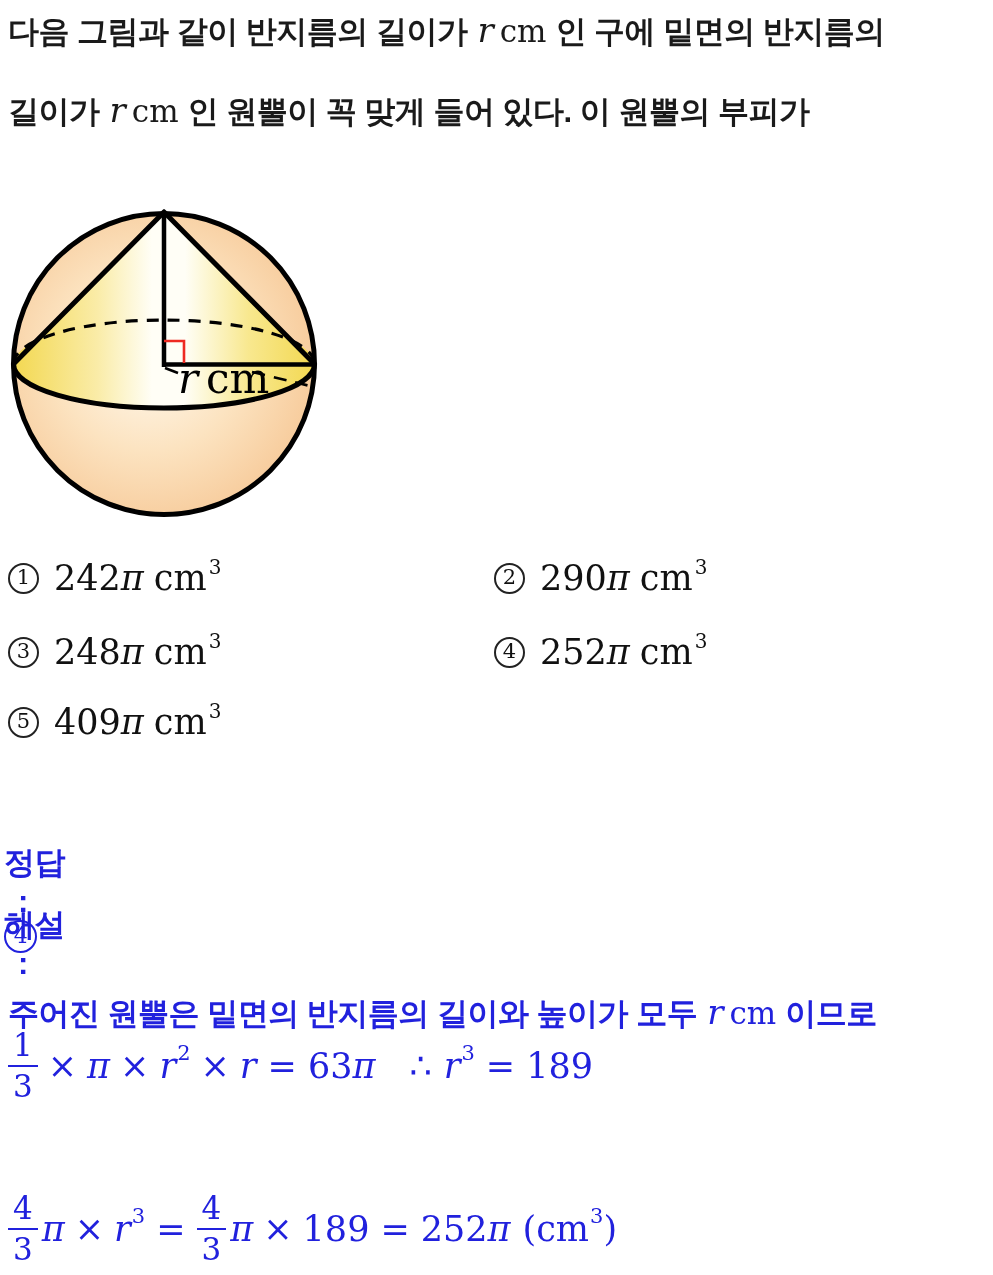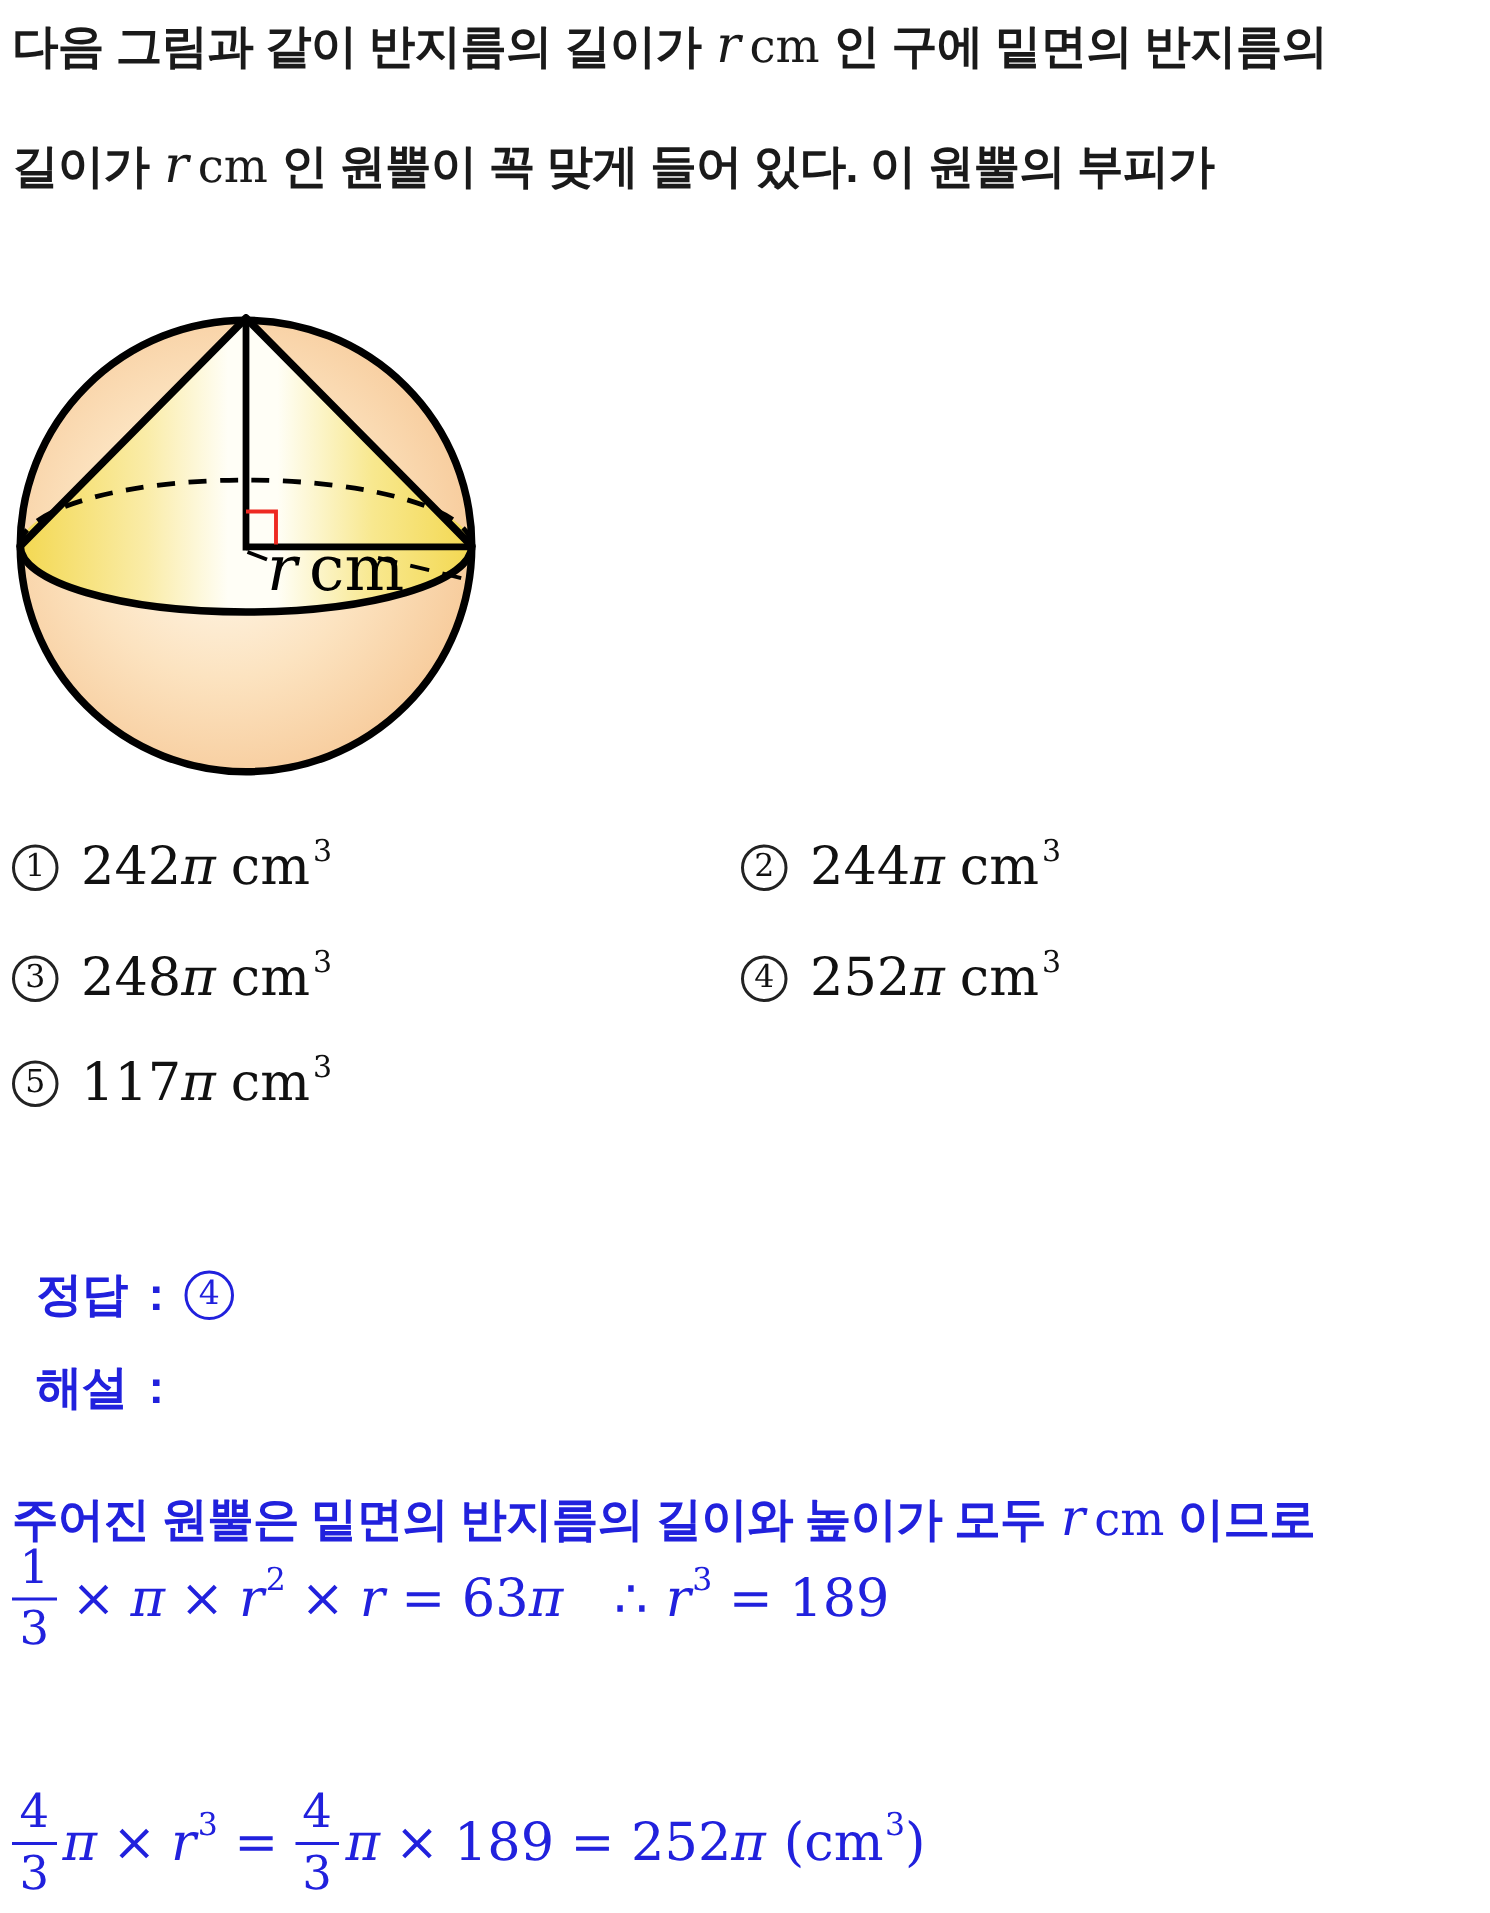--- a/index.html
+++ b/index.html
@@ -22,22 +22,22 @@
   
   .opt{position:absolute;display:flex;align-items:center;height:44px;
        font-family:"DejaVu Serif", serif;font-size:35px;color:#111;}
   .circ{width:31px;height:31px;border:2px solid #222;border-radius:50%;display:inline-flex;
         align-items:center;justify-content:center;font-size:21px;box-sizing:border-box;
         font-family:"DejaVu Serif", serif;margin-right:15px;flex:0 0 auto;padding-bottom:2px;}
   .it{font-style:italic;}
   .ou{margin-left:10px;}
   .osup{font-size:20px;position:relative;top:-0.55em;margin-left:2px;}
   
-  .hdr{position:absolute;left:24px;display:flex;align-items:center;font-weight:700;font-size:31px;
-       letter-spacing:-0.5px;color:#2121dd;}
+  .hdr{position:absolute;left:4px;display:flex;font-weight:700;font-size:31px;
+       letter-spacing:-0.5px;color:#2121dd;flex-direction:column;}
   .hdr .colon{margin:0 14px;}
   .circ-blue{width:33px;height:33px;border:2px solid #2121dd;border-radius:50%;display:inline-flex;
         align-items:center;justify-content:center;font-size:22px;box-sizing:border-box;
         font-family:"DejaVu Serif", serif;font-weight:400;color:#2121dd;padding-bottom:2px;}
   
   .formula{position:absolute;left:8px;display:flex;align-items:center;white-space:nowrap;
            font-family:"DejaVu Serif", serif;font-size:35px;color:#2121dd;font-weight:400;}
   .frac{display:inline-block;text-align:center;font-size:31px;line-height:1.08;vertical-align:middle;}
   .fnum{display:block;padding:0 5px 3px;}
   .fden{display:block;border-top:2.5px solid currentColor;padding:3px 5px 0;}
@@ -93,42 +93,42 @@
 
   <div class="opt" style="top:556px;left:8px">
     <span class="circ">1</span>
       <span>242</span>
       <span class="it">π</span>
       <span class="ou">cm</span>
       <sup class="osup">3</sup>
   </div>
   <div class="opt" style="top:556px;left:494px">
     <span class="circ">2</span>
-      <span>244</span>
+      <span>290</span>
       <span class="it">π</span>
       <span class="ou">cm</span>
       <sup class="osup">3</sup>
   </div>
   <div class="opt" style="top:630px;left:8px">
     <span class="circ">3</span>
       <span>248</span>
       <span class="it">π</span>
       <span class="ou">cm</span>
       <sup class="osup">3</sup>
   </div>
   <div class="opt" style="top:630px;left:494px">
     <span class="circ">4</span>
       <span>252</span>
       <span class="it">π</span>
       <span class="ou">cm</span>
       <sup class="osup">3</sup>
   </div>
   <div class="opt" style="top:700px;left:8px">
     <span class="circ">5</span>
-      <span>117</span>
+      <span>409</span>
       <span class="it">π</span>
       <span class="ou">cm</span>
       <sup class="osup">3</sup>
   </div>
 
   <div class="hdr" style="top:842px">
     <span>정답</span>
       <span class="colon">:</span>
       <span class="circ-blue">4</span>
   </div>

